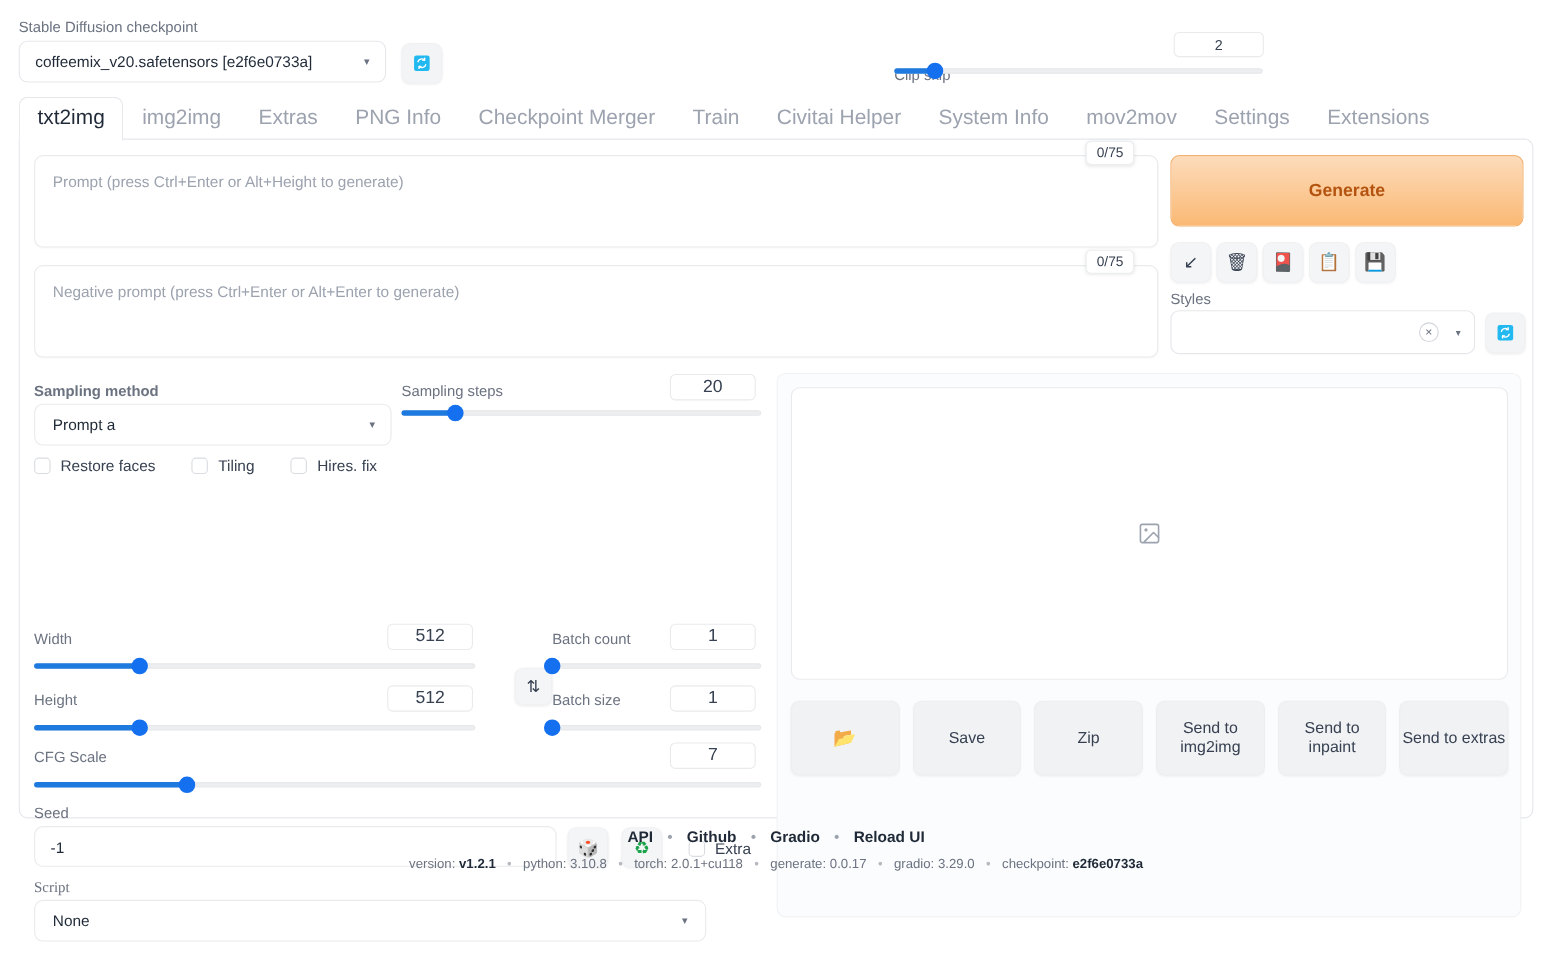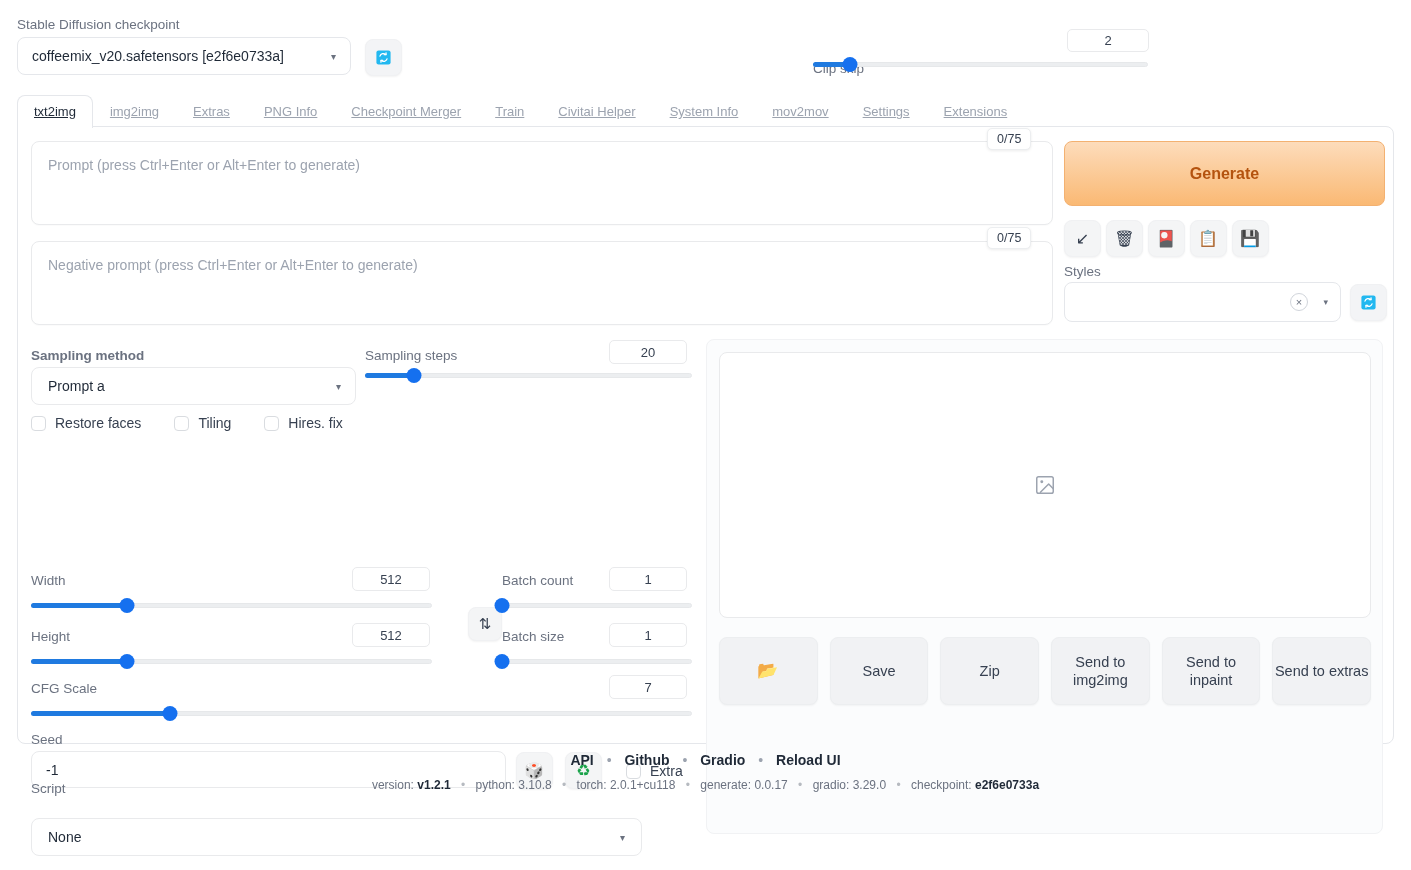--- a/index.html
+++ b/index.html
@@ -48,22 +48,22 @@
   }
   .slider .thumb {
     position: absolute; top: 0px; width: 15px; height: 15px; border-radius: 50%;
     background: #1570ef; transform: translateX(-7.5px);
   }
   #clip-slider { left: 813px; top: 57px; width: 335px; }
 
   
   .tabs { position: absolute; left: 17px; top: 94px; width: 1377px; height: 34px; display: flex; align-items: flex-end; }
   .tab {
-    font-size: 13px; color: #9ca3af; padding: 8px 16px 9px 16px;
-    border: 1px solid transparent; border-bottom: none; white-space: nowrap; text-decoration: underline;
+    font-size: 19px; color: #9ca3af; padding: 8px 16px 9px 16px;
+    border: 1px solid transparent; border-bottom: none; white-space: nowrap;
   }
   .tab.active {
     color: #1f2937; background: #fff; border-color: #e5e7eb;
     border-top-left-radius: 8px; border-top-right-radius: 8px;
     position: relative; z-index: 3;
   }
   .tab.active:after { content:""; position:absolute; left:0; right:0; bottom:-1px; height:2px; background:#fff; }
 
   
   .panel {
@@ -132,21 +132,21 @@
   #steps-slider { left: 347px; top: 35px; width: 327px; }
 
   .cbrow { position: absolute; left: 13px; top: 82px; display: flex; align-items: center; gap: 0; }
   .cb { width: 15px; height: 15px; border: 1px solid #d9dce0; border-radius: 4px; background: #fff; }
   .cb-text { font-size: 14px; color: #374151; margin-left: 9px; }
   .cb-wrap { display: flex; align-items: center; margin-right: 33px; }
 
   .dim-label { position: absolute; font-size: 13.5px; color: #6b7280; }
   .num-box {
     position: absolute; border: 1px solid #e9eaec; border-radius: 5px; background: #fff;
-    font-size: 13px; color: #374151; display:flex; align-items:center; justify-content:center;
+    font-size: 16px; color: #374151; display:flex; align-items:center; justify-content:center;
   }
   .swap-btn {
     position: absolute; left: 450px; top: 274px; width: 34px; height: 34px;
     border-radius: 8px; background: #f4f5f6; border: 1px solid #f0f1f3;
     display:flex; align-items:center; justify-content:center; font-size: 15px; color:#374151;
     box-shadow: 0 1px 2px rgba(0,0,0,.05);
   }
 
   .seed-label { position: absolute; left: 13px; top: 399px; }
   .seed-box {
@@ -154,21 +154,21 @@
     border: 1px solid #e9eaec; border-radius: 8px; background: #fff;
     display:flex; align-items:center; padding: 0 14px; font-size: 14px; color:#1f2937;
   }
   .seed-icon-btn {
     position: absolute; top: 419px; width: 37px; height: 37px; border-radius: 8px;
     background: #f4f5f6; border: 1px solid #f0f1f3;
     display:flex; align-items:center; justify-content:center; font-size: 16px;
     box-shadow: 0 1px 2px rgba(0,0,0,.05);
   }
   .extra-wrap { position: absolute; left: 608px; top: 430px; display: flex; align-items: center; }
-  .script-label { position: absolute; left: 13px; top: 448px; }
+  .script-label { position: absolute; left: 13px; top: 466px; font-family: Liberation Serif, serif; }
   .script-box {
     position: absolute; left: 13px; top: 485px; width: 611px; height: 38px;
     border: 1px solid #e9eaec; border-radius: 8px; background: #fff;
     display:flex; align-items:center; padding: 0 16px; font-size: 14px; color:#1f2937;
   }
   .script-box .caret { position: absolute; right: 16px; color: #6b7280; font-size: 10px; }
 
   
   .outwrap {
     position: absolute; left: 688px; top: 212px; width: 677px; height: 495px;
@@ -233,21 +233,21 @@
     <div class="tab">Train</div>
     <div class="tab">Civitai Helper</div>
     <div class="tab">System Info</div>
     <div class="tab">mov2mov</div>
     <div class="tab">Settings</div>
     <div class="tab">Extensions</div>
   </div>
 
   <div class="panel">
 
-    <div class="prompt-box" id="prompt-pos">Prompt (press Ctrl+Enter or Alt+Enter to generate)</div>
+    <div class="prompt-box" id="prompt-pos">Prompt (press Ctrl+Enter or Alt+Height to generate)</div>
     <div class="token-counter" id="tok-pos">0/75</div>
 
     <div class="prompt-box" id="prompt-neg">Negative prompt (press Ctrl+Enter or Alt+Enter to generate)</div>
     <div class="token-counter" id="tok-neg">0/75</div>
 
     <div class="gen-btn">Generate</div>
 
     <div class="tool-btn" style="left:1046px">
       <span>↙</span>
     </div>

